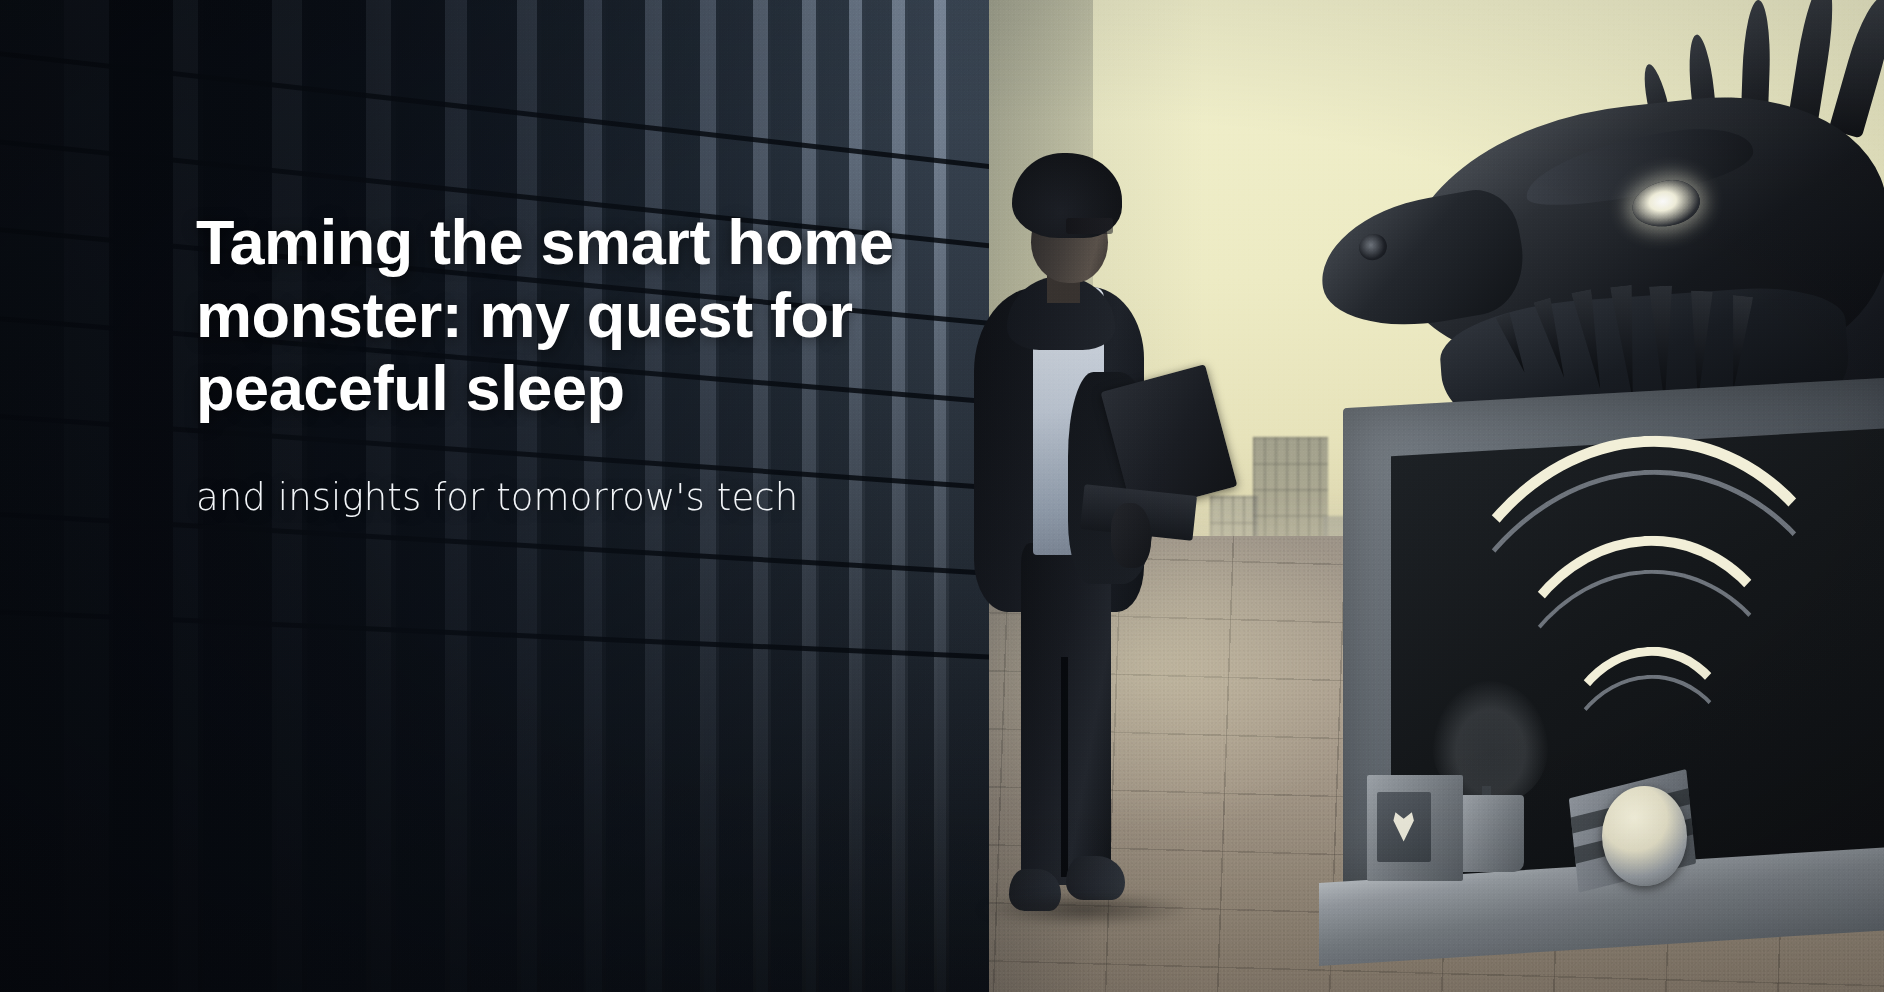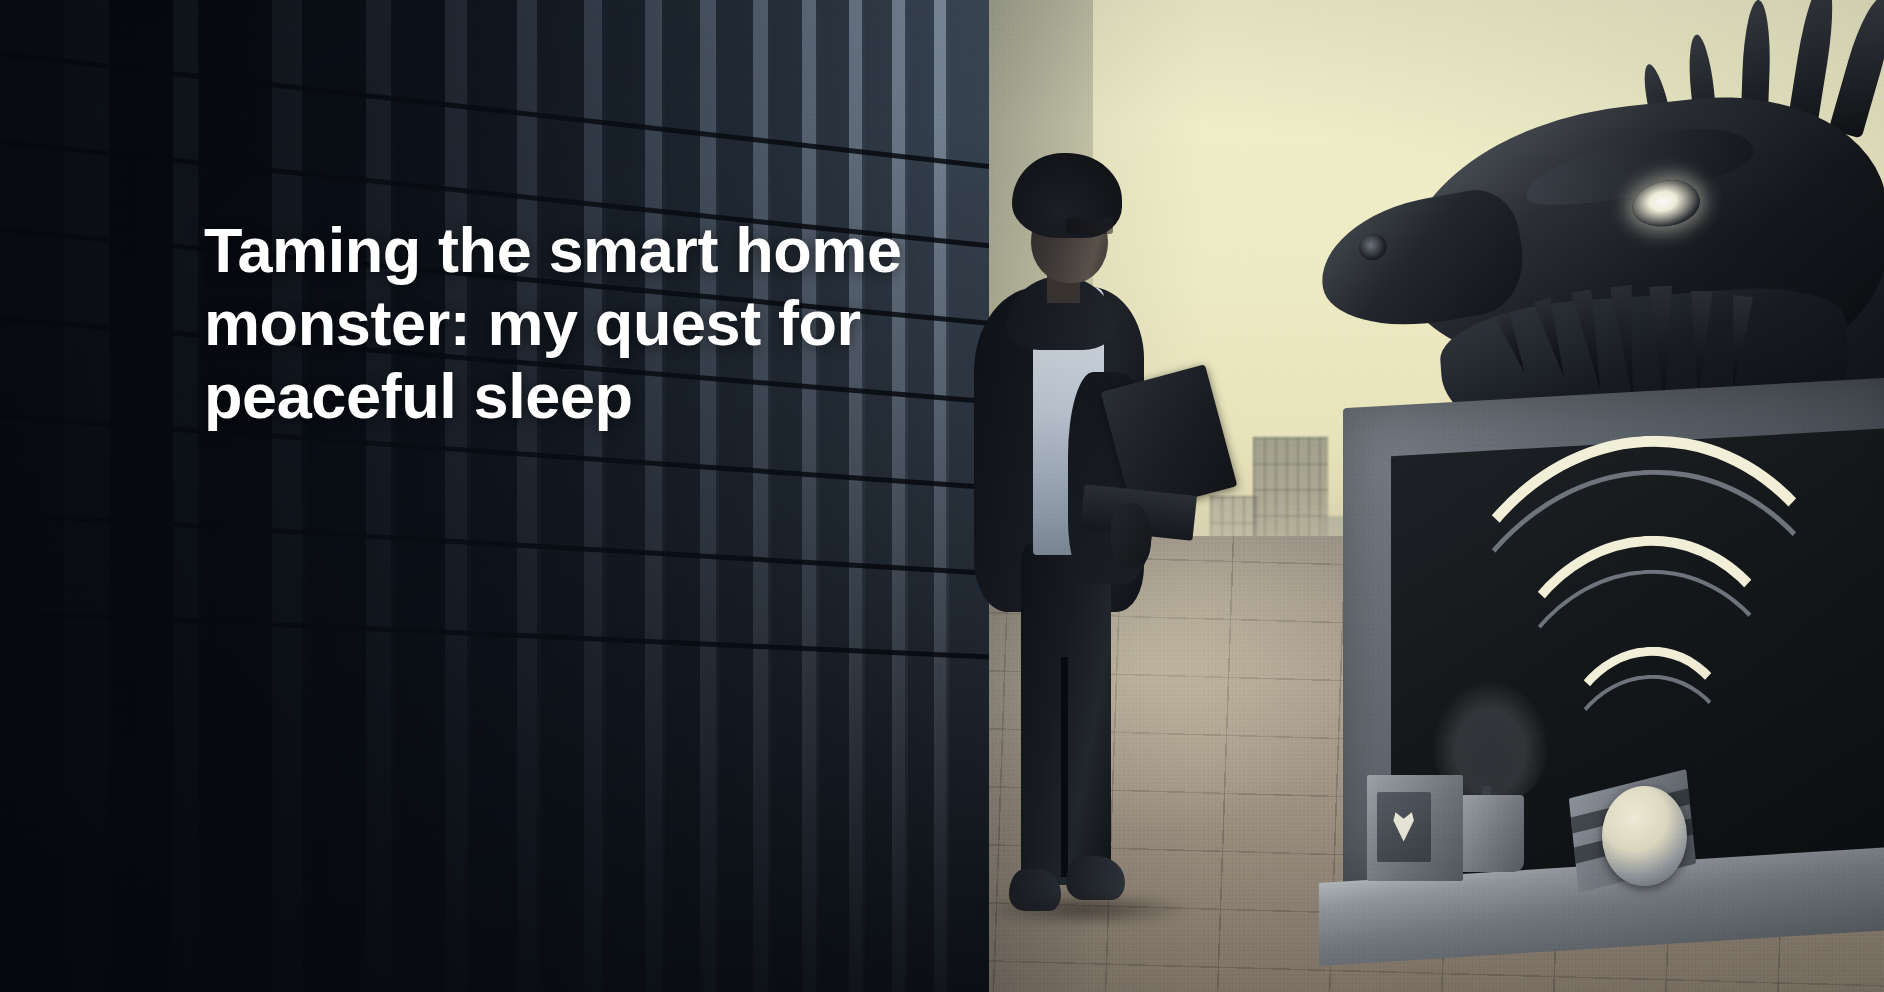--- a/index.html
+++ b/index.html
@@ -338,21 +338,21 @@
   }
 
   
   .copy {
     position: absolute;
     left: 196px;
     top: 206px;
     width: 760px;
   }
   .headline {
-    margin: 8px;
+    margin: 0;
     color: #ffffff;
     font-family: "Liberation Sans", sans-serif;
     font-weight: 700;
     font-size: 63px;
     line-height: 1.16;
     letter-spacing: -0.4px;
     text-shadow: 0 2px 14px rgba(0,0,0,.55);
   }
   .subhead {
     margin: 48px 0 0 0;
@@ -538,16 +538,17 @@
     <div class="p-shadow"></div>
   </div>
 
   <div class="scrim-left"></div>
   <div class="vignette"></div>
   <div class="noise"></div>
 
   <div class="copy">
     <h1 class="headline">Taming the smart home monster: my quest for peaceful sleep</h1>
     <p class="subhead">
+      <span class="ln">and insights for tomorrow's tech</span>
     </p>
   </div>
 
 </div>
 
 </body></html>

